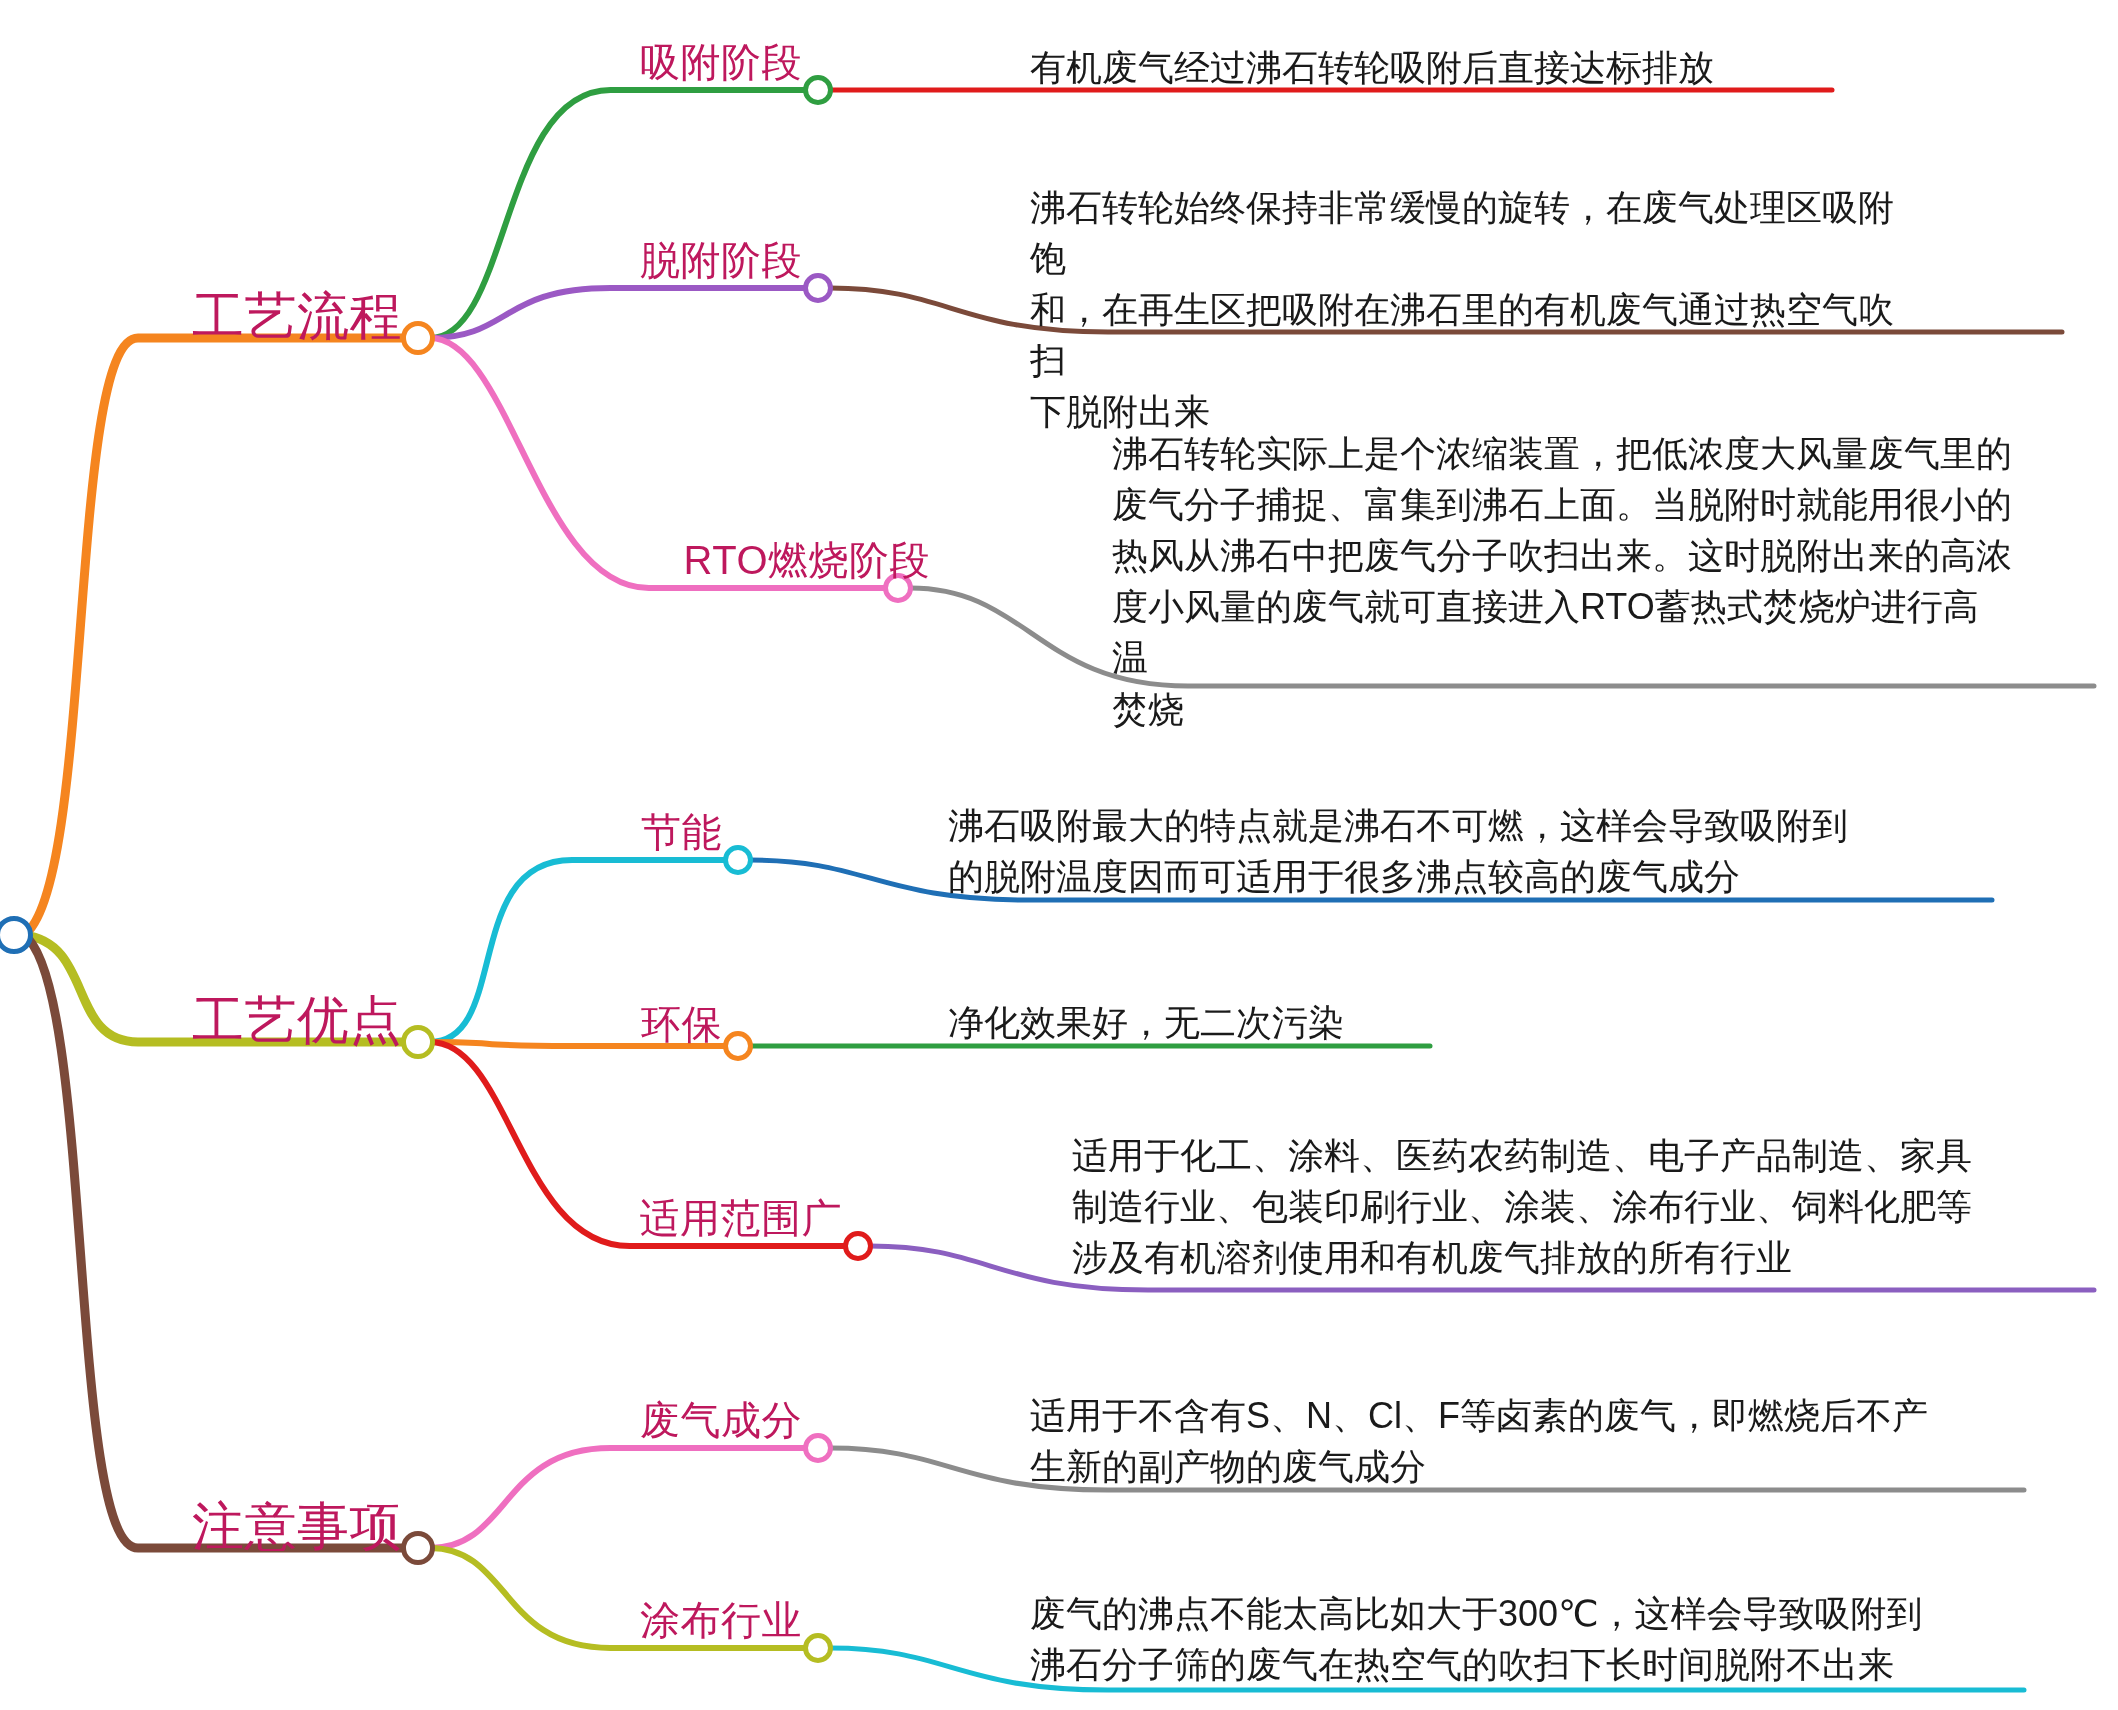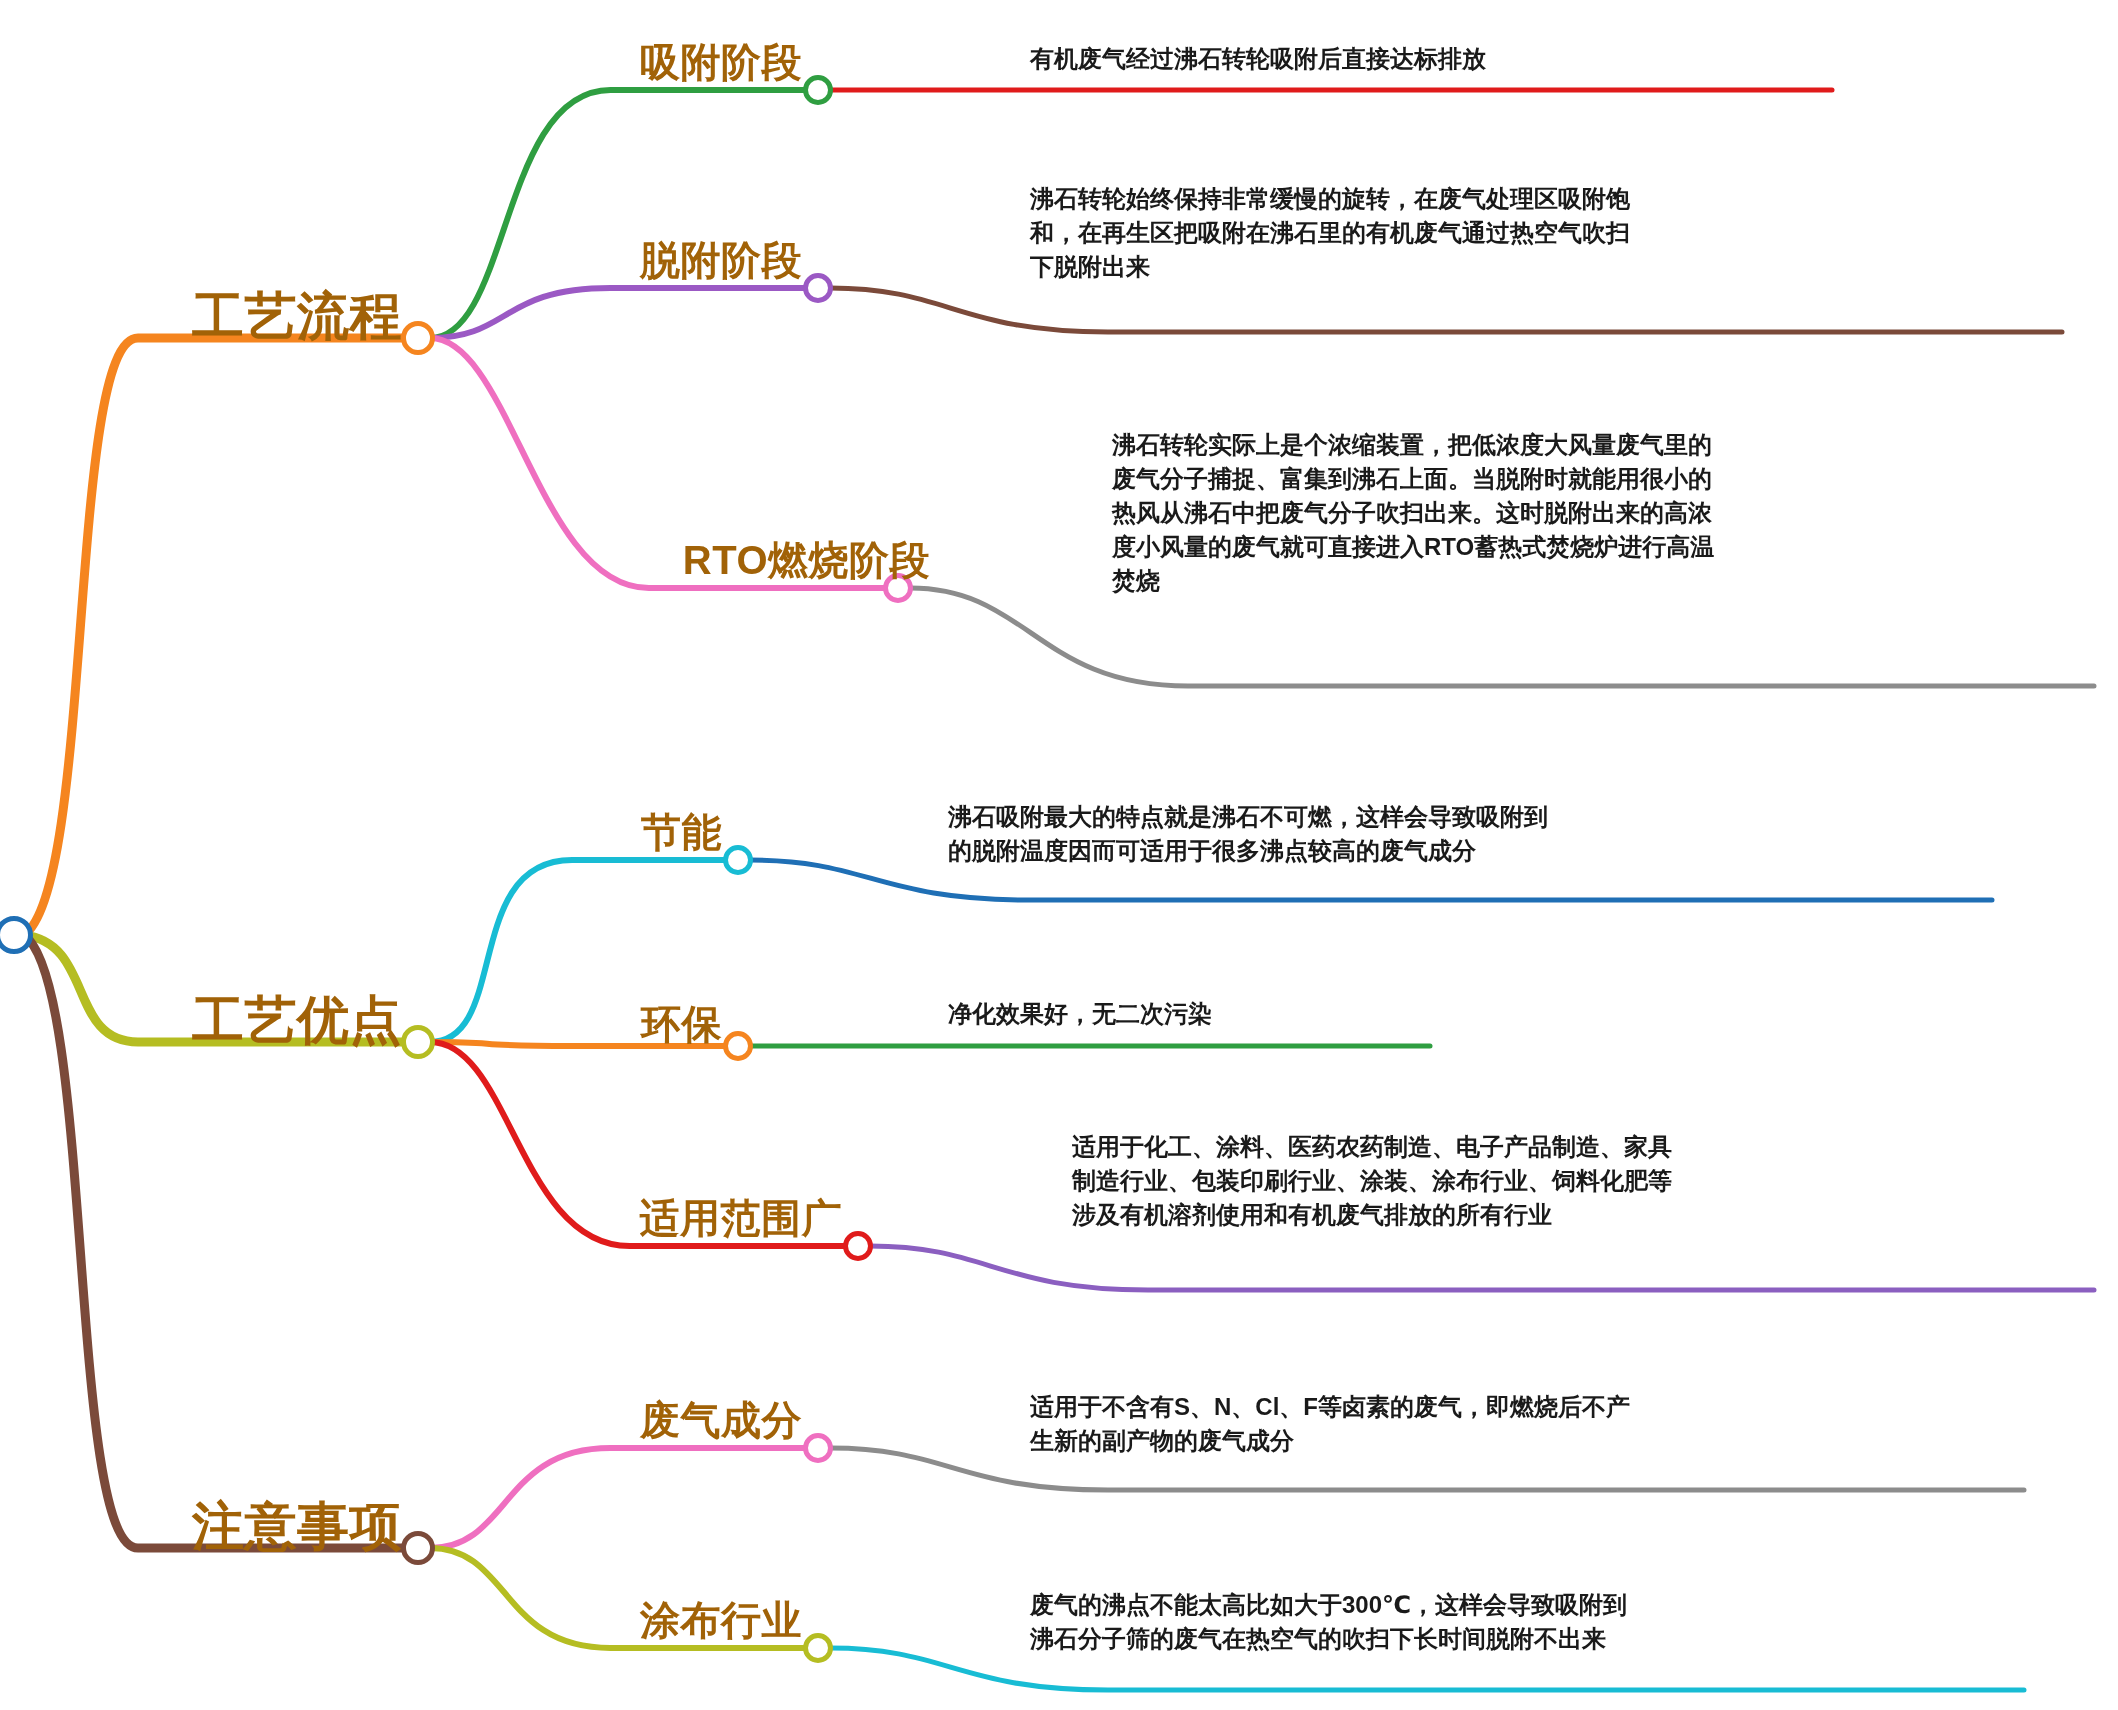--- a/index.html
+++ b/index.html
@@ -23,35 +23,35 @@
   }
   svg#wires {
     position: absolute;
     top: 0; left: 0;
     width: 2118px;
     height: 1710px;
     pointer-events: none;
   }
   .node-label {
     position: absolute;
-    font-weight: bold;
-    color: #a16207;
+    font-weight: normal;
+    color: #be185d;
     white-space: nowrap;
     letter-spacing: 0.5px;
     line-height: 1.0;
   }
   .branch-label { font-size: 52px; }
   .topic-label  { font-size: 40px; }
   .leaf-text {
     position: absolute;
-    font-size: 24px;
+    font-size: 36px;
     color: #1a1a1a;
     line-height: 1.42;
     white-space: pre-line;
-    font-weight: 700;
+    font-weight: 400;
   }
   .ring {
     position: absolute;
     border-radius: 50%;
     background: #ffffff;
     box-sizing: border-box;
   }
 </style>
 </head>
 <body>

